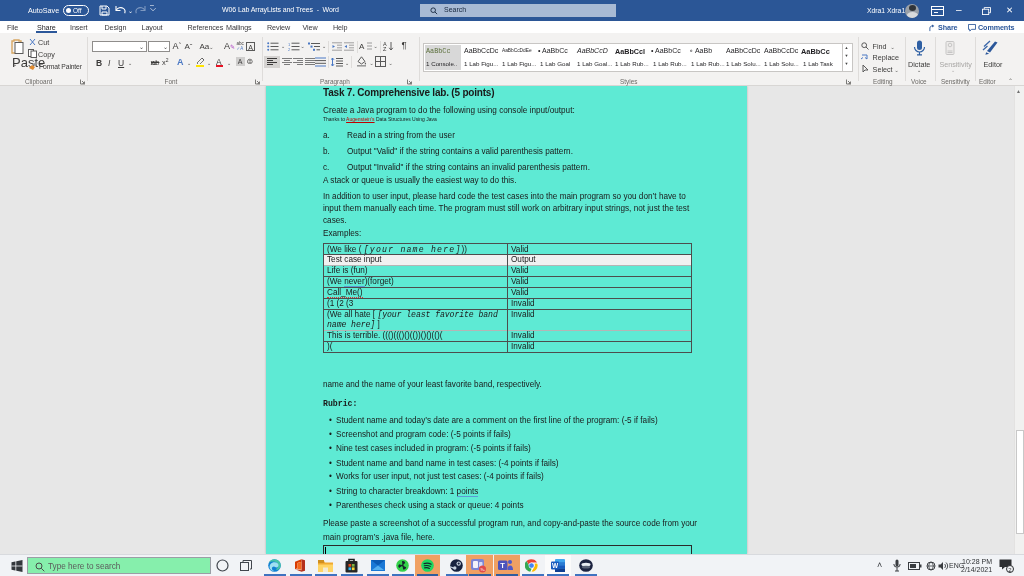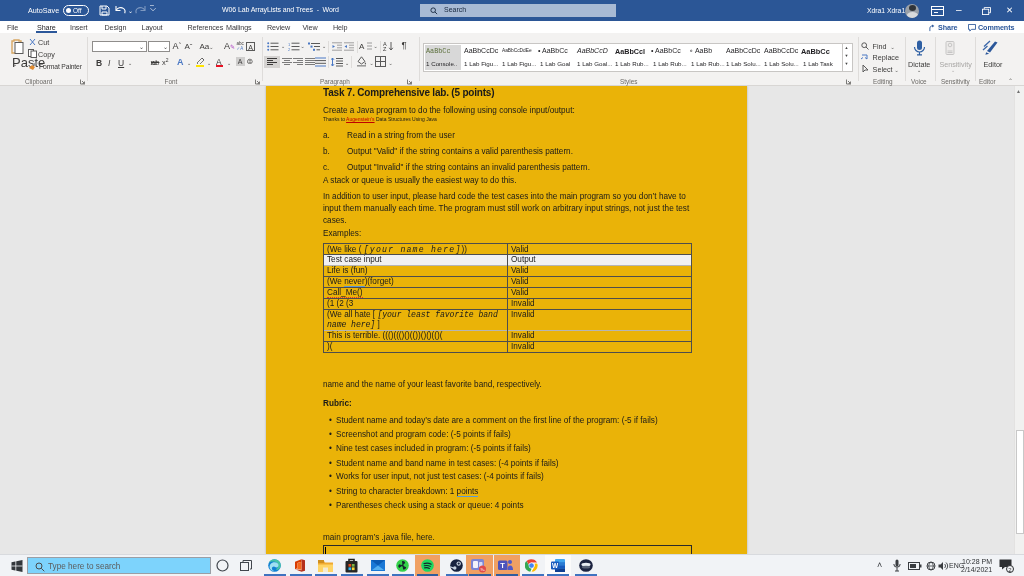--- a/index.html
+++ b/index.html
@@ -18,21 +18,21 @@
   .tab { position:absolute; top:1.5px; height:10px; line-height:9px; font-size:7.2px; letter-spacing:-0.1px; color:#38373a; }
   .tab.active { color:#1f1e21; }
 
   
   #ribbon { position:absolute; left:0; top:33px; width:1024px; height:53px; background:#f3f2f1; border-bottom:1px solid #d8d6d4; }
   .gdiv { position:absolute; top:4px; width:1px; height:44px; background:#dedcda; }
   .glabel { position:absolute; top:45px; font-size:6.4px; color:#6b6966; }
 
   
   #canvas { position:absolute; left:0; top:86px; width:1024px; height:468px; background:#e7e7e7; overflow:hidden; }
-  #page { position:absolute; left:266px; top:0; width:481px; height:468px; background:#eab308; box-shadow:0 0 2px rgba(0,0,0,.25); }
+  #page { position:absolute; left:266px; top:0; width:481px; height:468px; background:#5eead4; box-shadow:0 0 2px rgba(0,0,0,.25); }
   .doc { position:absolute; color:#1a1a1a; font-size:8.2px; white-space:nowrap; }
   td.c { border-left:1px solid #4d4d4d; border-right:1px solid #4d4d4d; padding:0 0 0 3px; }
   .mono { font-family:"Liberation Mono", monospace; font-style:italic; font-size:8.2px; letter-spacing:0.15px; }
 
   
   #sbar { position:absolute; right:0; top:86px; width:10px; height:468px; background:#f1f1f0; border-left:1px solid #e3e2e1; }
 
   
   #taskbar { position:absolute; left:0; top:554px; width:1024px; height:22px; background:#f1f3f6; border-top:1px solid #d8dade; }
   .tline { position:absolute; bottom:0; height:2px; background:#3f73c0; }
@@ -392,53 +392,54 @@
               <td class="c" style="border-top:1px solid #b5b5b5;">This is terrible. ((()((()()(())()()(()(</td>
               <td class="c" style="border-top:1px solid #b5b5b5;">Invalid</td>
             </tr>
       <tr style="height:11px;">
               <td class="c" style="border-top:1px solid #4d4d4d; border-bottom:1px solid #4d4d4d;">)(</td>
               <td class="c" style="border-top:1px solid #4d4d4d; border-bottom:1px solid #4d4d4d;">Invalid</td>
             </tr>
     </tbody>
         </table>
     <div class="doc" style="left:57px; top:294px;">name and the name of your least favorite band, respectively.</div>
-    <div class="doc" style="left:57px; top:313px; font-weight:bold;">Rubric:</div>
+    <div class="doc" style="left:57px; top:313px; font-weight:bold;font-family:Liberation Mono, monospace;">Rubric:</div>
     <div class="doc" style="left:63px; top:329.5px;">•</div>
         <div class="doc" style="left:70px; top:329.5px;">Student name and today’s date are a comment on the first line of the program: (-5 if fails)</div>
     <div class="doc" style="left:63px; top:344px;">•</div>
         <div class="doc" style="left:70px; top:344px;">Screenshot and program code: (-5 points if fails)</div>
     <div class="doc" style="left:63px; top:358.3px;">•</div>
         <div class="doc" style="left:70px; top:358.3px;">Nine test cases included in program: (-5 points if fails)</div>
     <div class="doc" style="left:63px; top:372.6px;">•</div>
         <div class="doc" style="left:70px; top:372.6px;">Student name and band name in test cases: (-4 points if fails)</div>
     <div class="doc" style="left:63px; top:386.1px;">•</div>
         <div class="doc" style="left:70px; top:386.1px;">Works for user input, not just test cases: (-4 points if fails)</div>
     <div class="doc" style="left:63px; top:400.5px;">•</div>
         <div class="doc" style="left:70px; top:400.5px;">String to character breakdown: 1 <span style="border-bottom:1.5px solid #5b9bd5;">points</span></div>
     <div class="doc" style="left:63px; top:414.8px;">•</div>
         <div class="doc" style="left:70px; top:414.8px;">Parentheses check using a stack or queue: 4 points</div>
+    <div class="doc" style="left:57px; top:433px;">Please paste a screenshot of a successful program run, and copy-and-paste the source code from your</div>
     <div class="doc" style="left:57px; top:446.5px;">main program’s .java file, here.</div>
     <div class="doc" style="left:57px; top:458.5px; width:369px; height:12px; border:1px solid #2a2a2a;">
           <span style="position:absolute; left:1px; top:1px; width:1px; height:9px; background:#000;"></span>
         </div>
   </div>
     </div>
   <div id="sbar">
     <div style="position:absolute; left:1px; top:2px; font-size:5px; color:#707070;">▲</div>
     <div style="position:absolute; left:1px; top:344px; width:8px; height:104px; background:#fff; border:1px solid #c8c8c8;"></div>
   </div>
   <div id="taskbar">
 
     <svg class="abs" style="left:10px; top:5px;" width="13" height="12" viewBox="0 0 13 12">
         <path d="M1.5 2.2L12.5 0v12L1.5 9.8z" fill="#33373c"></path>
         <path d="M5.8 0.9v10.2M1.5 6h11" stroke="#f1f3f6" stroke-width="0.8"></path>
       </svg>
 
-    <div class="abs" style="left:27px; top:1.5px; width:184px; height:17.5px; background:#7dd3fc; border:1px solid #9a9ea5;">
+    <div class="abs" style="left:27px; top:1.5px; width:184px; height:17.5px; background:#86efac; border:1px solid #9a9ea5;">
       <svg class="abs" style="left:7px; top:4px;" width="10" height="10" viewBox="0 0 10 10">
           <circle cx="4" cy="4" r="3" fill="none" stroke="#4a4a4a"></circle>
           <path d="M6.3 6.3L9.3 9.3" stroke="#4a4a4a"></path>
         </svg>
       <div class="abs" style="left:20px; top:4px; font-size:8.2px; color:#5c5c5c;">Type here to search</div>
     </div>
 
     <svg class="abs" style="left:216px; top:4px;" width="13" height="13" viewBox="0 0 13 13">
         <circle cx="6.5" cy="6.5" r="5.5" fill="none" stroke="#41464d" stroke-width="1.2"></circle>
       </svg>

